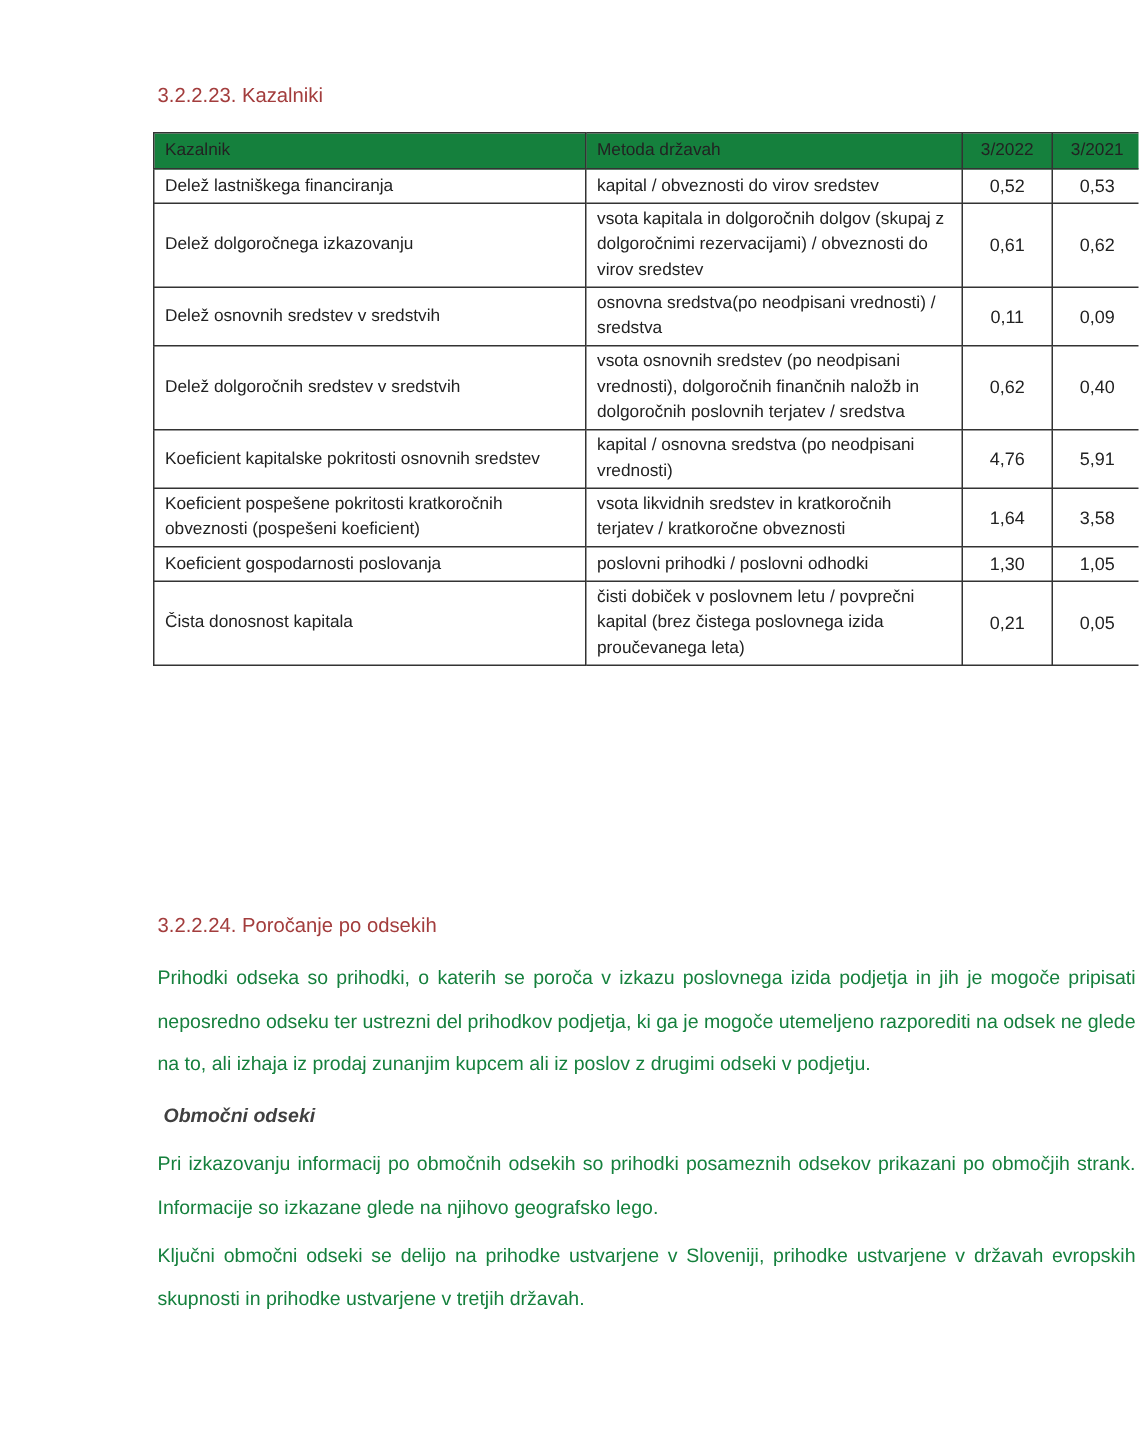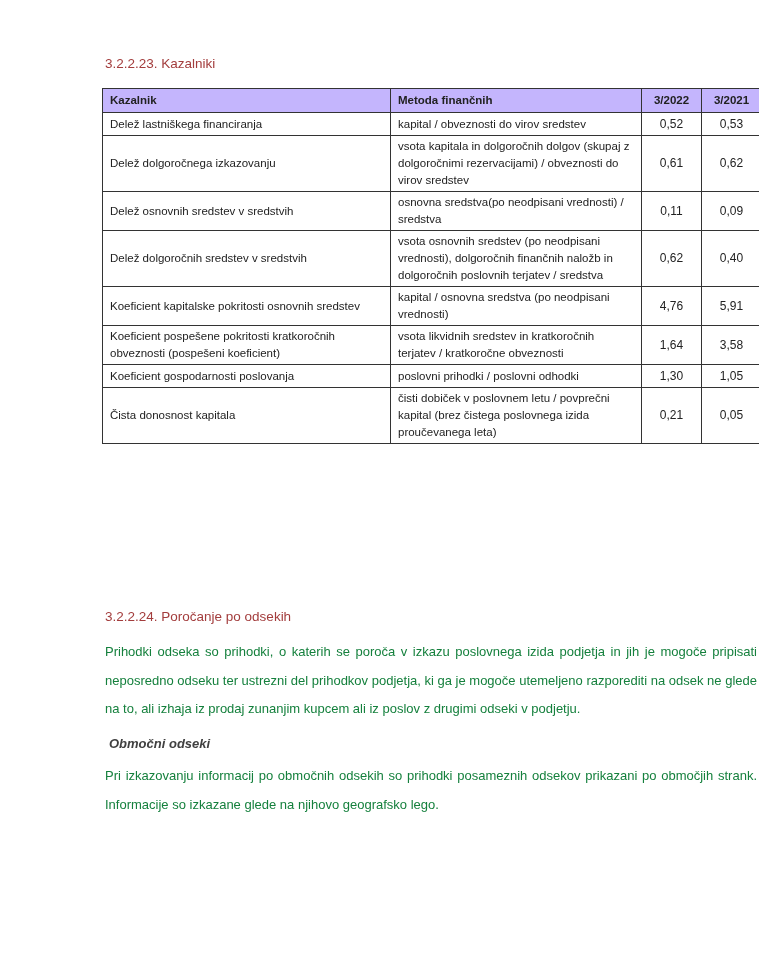--- a/index.html
+++ b/index.html
@@ -16,21 +16,21 @@
     #h2 { top: 609px; }
     table.kaz {
       position: absolute; left: 67px; top: 88px; width: 659px;
       border-collapse: collapse; font-size: 11.5px; table-layout: fixed;
     }
     table.kaz th, table.kaz td {
       border: 1.3px solid #333333; padding: 2px 7px; vertical-align: middle;
       line-height: 17px;
     }
     table.kaz th {
-      background: #c4b5fd; font-weight: bold; text-align: left; height: 19px;
+      background: #15803d; font-weight: normal; text-align: left; height: 19px;
     }
     table.kaz th.num, table.kaz td.num { text-align: center; padding: 2px 3px; }
     table.kaz td.num { font-size: 12px; text-align: center; }
     .para {
       position: absolute; left: 70px; width: 652px; font-size: 13px;
       line-height: 28.5px; text-align: justify; color: #15803d;
     }
     #p1 { top: 638px; }
     #sub { position: absolute; left: 74px; top: 736px; color: #404040;
       font-style: italic; font-weight: bold; font-size: 13px; }
@@ -46,21 +46,21 @@
   <table class="kaz">
     <colgroup>
       <col style="width:288px">
       <col style="width:251px">
       <col style="width:60px">
       <col style="width:60px">
     </colgroup>
     <thead>
       <tr>
         <th>Kazalnik</th>
-        <th>Metoda finančnih</th>
+        <th>Metoda državah</th>
         <th class="num">3/2022</th>
         <th class="num">3/2021</th>
       </tr>
     </thead>
     <tbody>
       <tr style="height:23px">
         <td>Delež lastniškega financiranja</td>
         <td>kapital / obveznosti do virov sredstev</td>
         <td class="num">0,52</td>
         <td class="num">0,53</td>
@@ -107,13 +107,14 @@
         <td class="num">0,21</td>
         <td class="num">0,05</td>
       </tr>
     </tbody>
   </table>
 
   <div class="heading" id="h2">3.2.2.24. Poročanje po odsekih</div>
   <div class="para" id="p1">Prihodki odseka so prihodki, o katerih se poroča v izkazu poslovnega izida podjetja in jih je mogoče pripisati neposredno odseku ter ustrezni del prihodkov podjetja, ki ga je mogoče utemeljeno razporediti na odsek ne glede na to, ali izhaja iz prodaj zunanjim kupcem ali iz poslov z drugimi odseki v podjetju.</div>
   <div id="sub">Območni odseki</div>
   <div class="para" id="p2">Pri izkazovanju informacij po območnih odsekih so prihodki posameznih odsekov prikazani po območjih strank. Informacije so izkazane glede na njihovo geografsko lego.</div>
+  <div class="para" id="p3">Ključni območni odseki se delijo na prihodke ustvarjene v Sloveniji, prihodke ustvarjene v državah evropskih skupnosti in prihodke ustvarjene v tretjih državah.</div>
 </div>
 
 </body></html>

